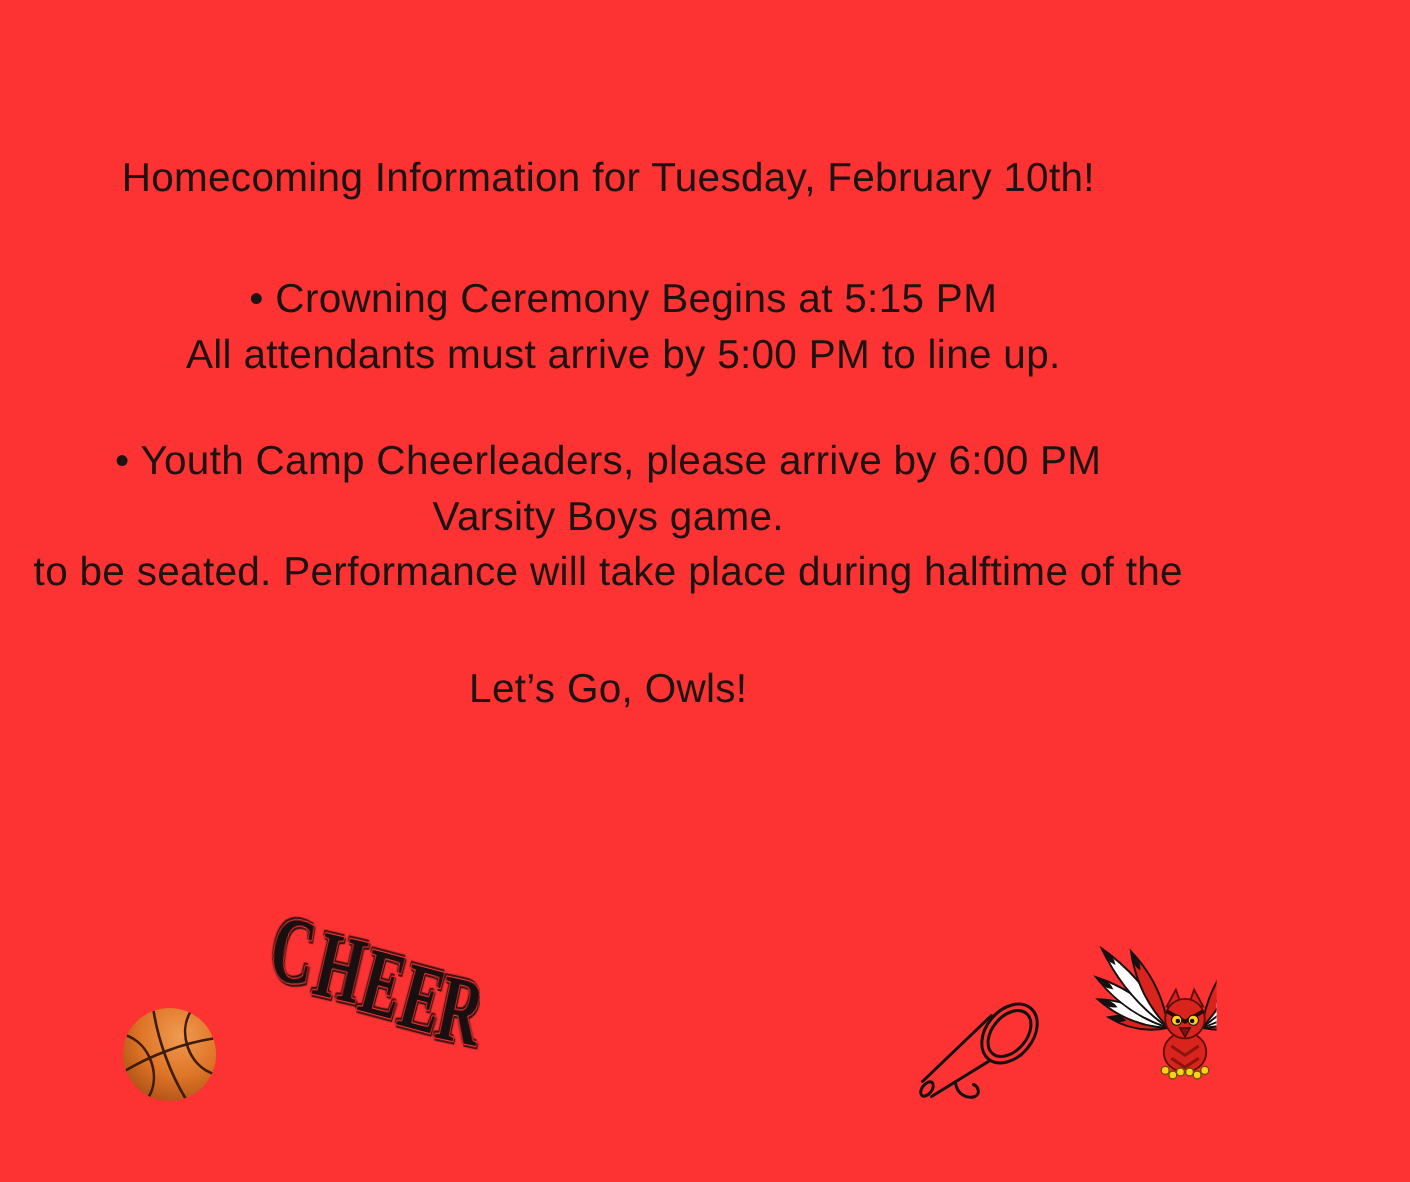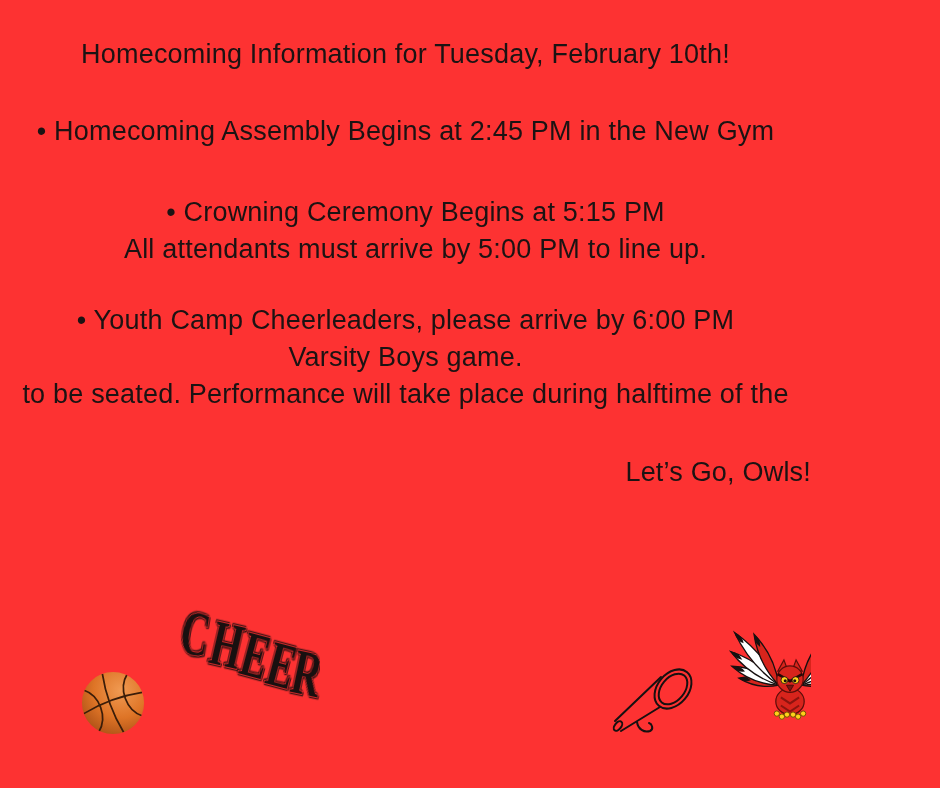--- a/index.html
+++ b/index.html
@@ -2,38 +2,38 @@
 <html><head>
 <meta charset="utf-8">
 <style>
   html, body { margin: 0; padding: 0; background: #fd3232; }
   .flyer {
     position: relative;
     width: 811px;
     height: 788px;
     background: #fd3232;
     box-sizing: border-box;
-    padding-top: 36px;
+    padding-top: 100px;
     overflow: hidden;
     font-family: "Liberation Sans", "DejaVu Sans", sans-serif;
     color: #1c1313;
   }
   .line {
     font-size: 27px;
     line-height: 37px;
     text-align: center;
     letter-spacing: 0.2px;
     white-space: nowrap;
   }
   .title-line {}
   .para-assembly   { margin-top: 40px; }
   .para-crowning   { margin-top: 44px; margin-left: 20px; }
   .para-basketball { margin-top: 41px; }
   .para-cheerleaders { margin-top: 34px; }
-  .closing-line    { margin-top: 41px; text-align: right; }
+  .closing-line    { margin-top: 41px; }
 
   .decor { position: absolute; }
   .decor svg { display: block; width: 100%; height: 100%; }
 
   .decor-basketball { left: 80px;  top: 670px; width: 66px;  height: 66px; }
   .decor-cheer      { left: 172px; top: 600px; width: 148px; height: 102px; }
   .decor-megaphone  { left: 611px; top: 664px; width: 98px;  height: 76px; }
   .decor-owl        { left: 714px; top: 612px; width: 152px; height: 114px; }
 
   .cheer-letter {
@@ -49,21 +49,20 @@
   .mega-stroke { fill: none; stroke: #171010; stroke-width: 2; stroke-linecap: round; stroke-linejoin: round; }
 </style>
 </head>
 <body>
 
 <div class="flyer">
 
   <div class="line title-line">Homecoming Information for Tuesday, February 10th!</div>
 
   <div class="para-assembly">
-    <div class="line">• Homecoming Assembly Begins at 2:45 PM in the New Gym</div>
   </div>
 
   <div class="para-crowning">
     <div class="line">• Crowning Ceremony Begins at 5:15 PM</div>
     <div class="line">All attendants must arrive by 5:00 PM to line up.</div>
   </div>
 
 
   <div class="para-cheerleaders">
     <div class="line">• Youth Camp Cheerleaders, please arrive by 6:00 PM</div>

